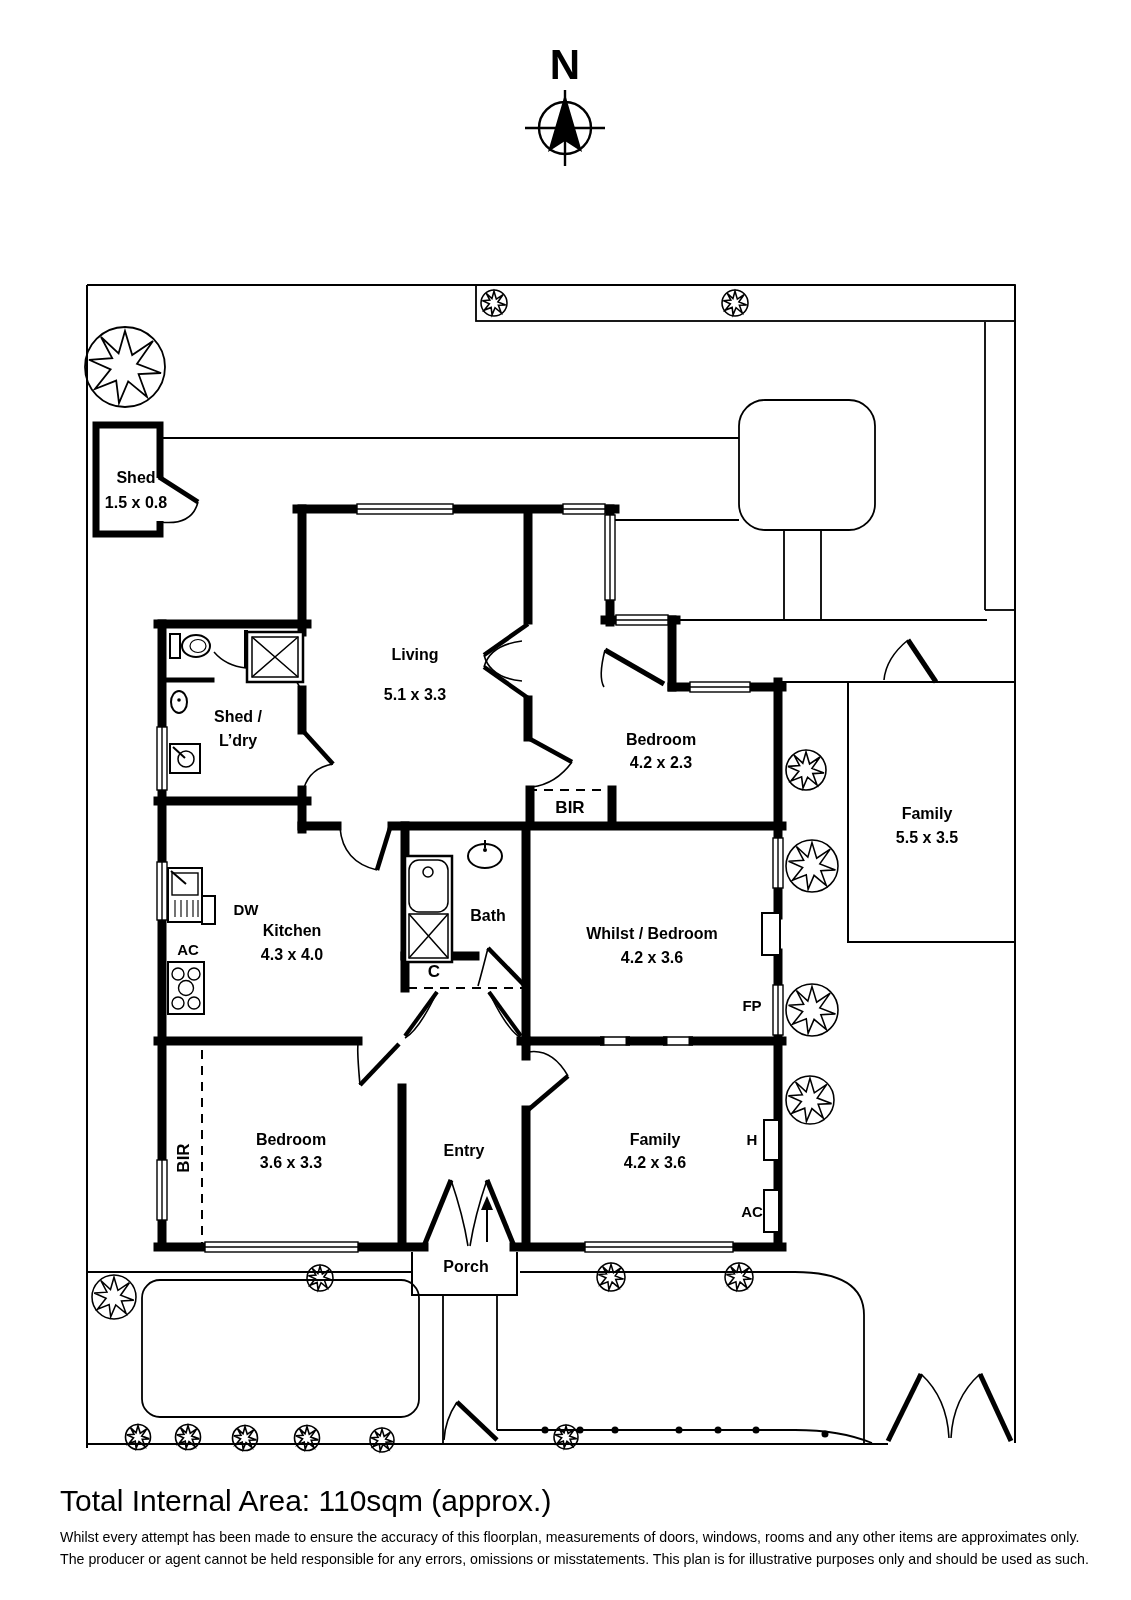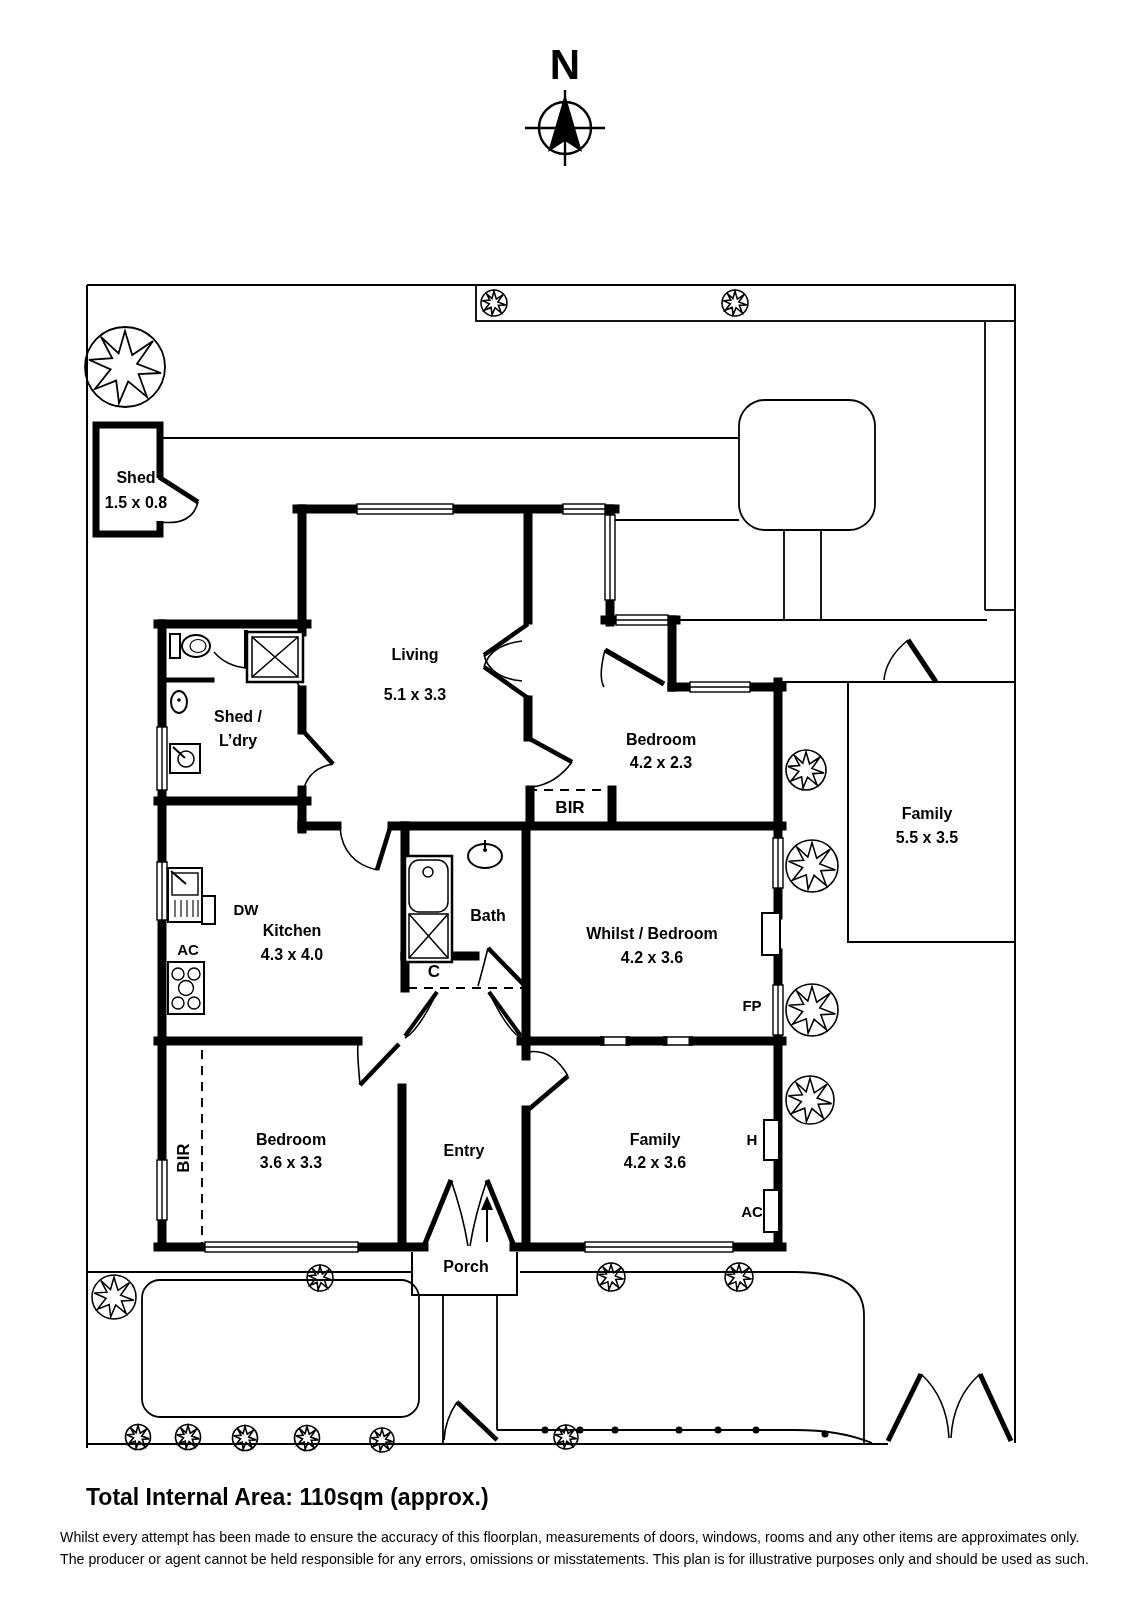--- a/index.html
+++ b/index.html
@@ -5,21 +5,21 @@
   html,body{margin:0;padding:0;background:#fff;}
   #page{position:relative;width:1131px;height:1600px;background:#fff;overflow:hidden;
         font-family:"Liberation Sans", sans-serif;color:#000;}
   #plan-svg{position:absolute;left:0;top:0;}
   .lbl{position:absolute;transform:translate(-50%,-50%);font-weight:bold;font-size:16px;
        line-height:22px;white-space:nowrap;text-align:center;}
   .sm{font-size:15px;}
   .bir{font-size:17px;}
   .vert{transform:translate(-50%,-50%) rotate(-90deg);}
   .north{font-size:42px;}
-  .footer-title{position:absolute;left:60px;top:1484px;font-weight:bold;font-size:23px;white-space:nowrap;margin-left:26px;}
+  .footer-title{position:absolute;left:60px;top:1484px;font-weight:normal;font-size:30px;white-space:nowrap;}
   .disc{position:absolute;left:60px;font-size:14.2px;white-space:nowrap;color:#000;}
 </style>
 </head>
 <body>
 
 <div id="page">
 
 <svg id="plan-svg" width="1131" height="1600" viewBox="0 0 1131 1600" fill="none" stroke="#000" stroke-width="2">
 
   <defs>

